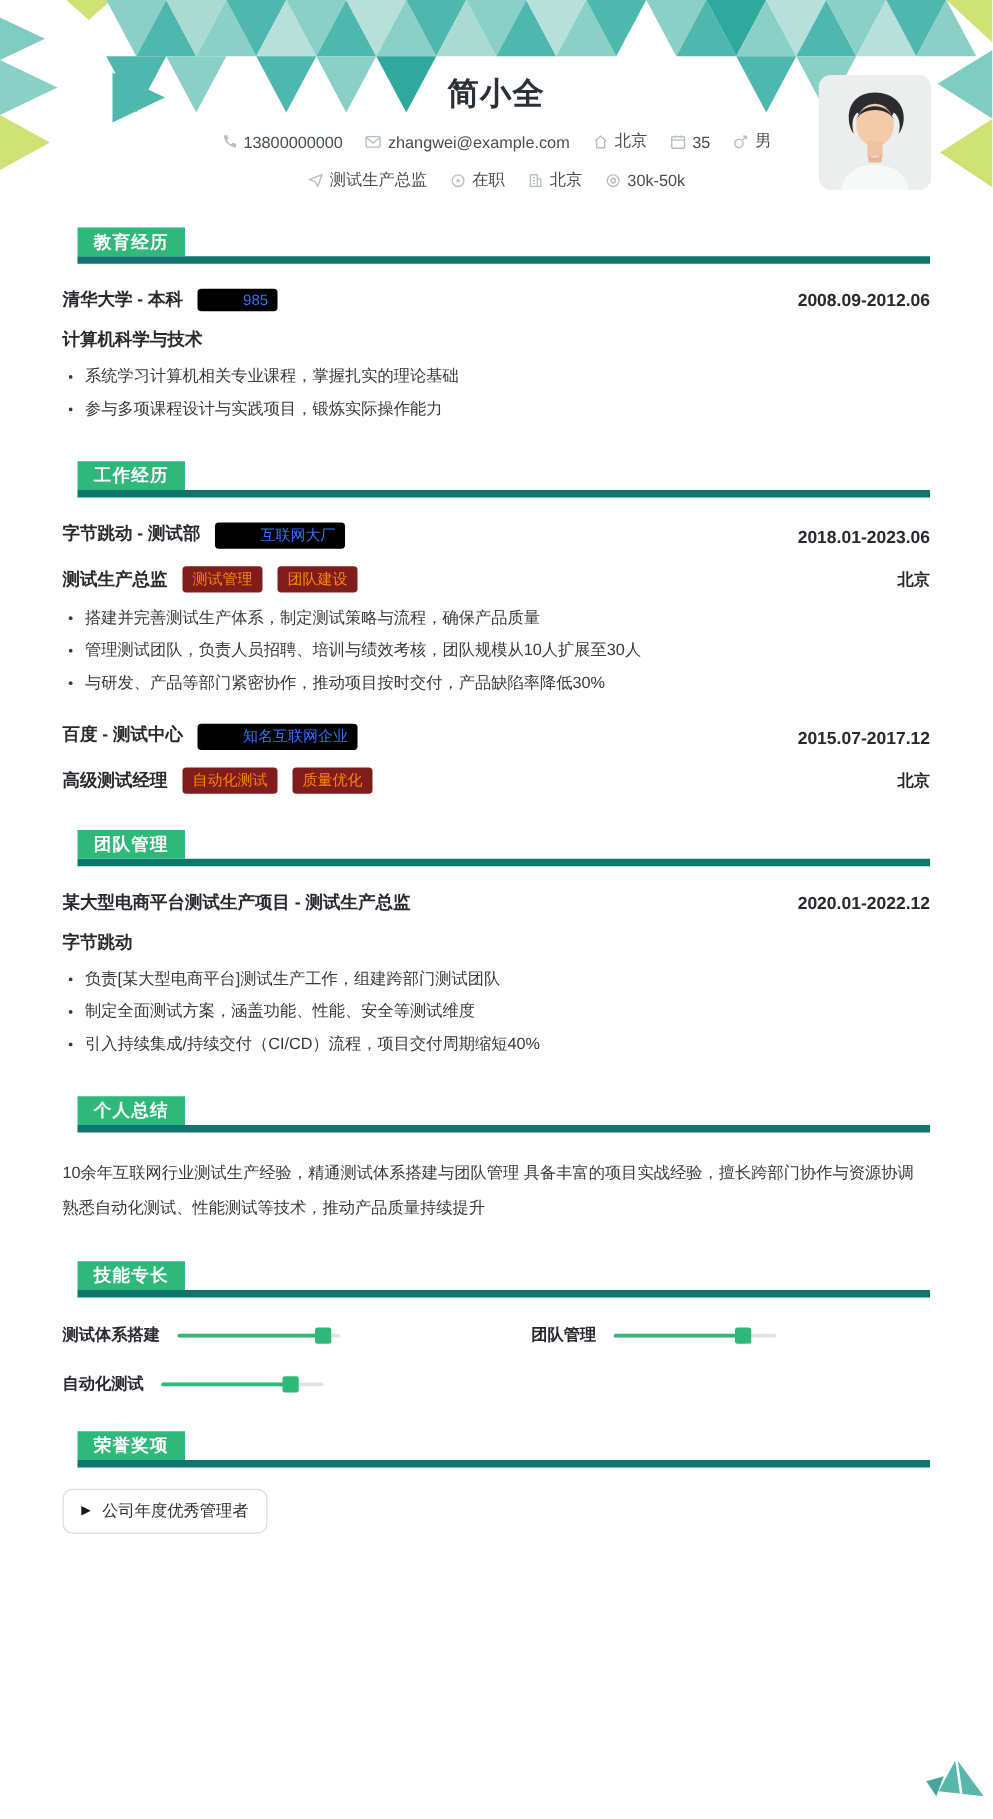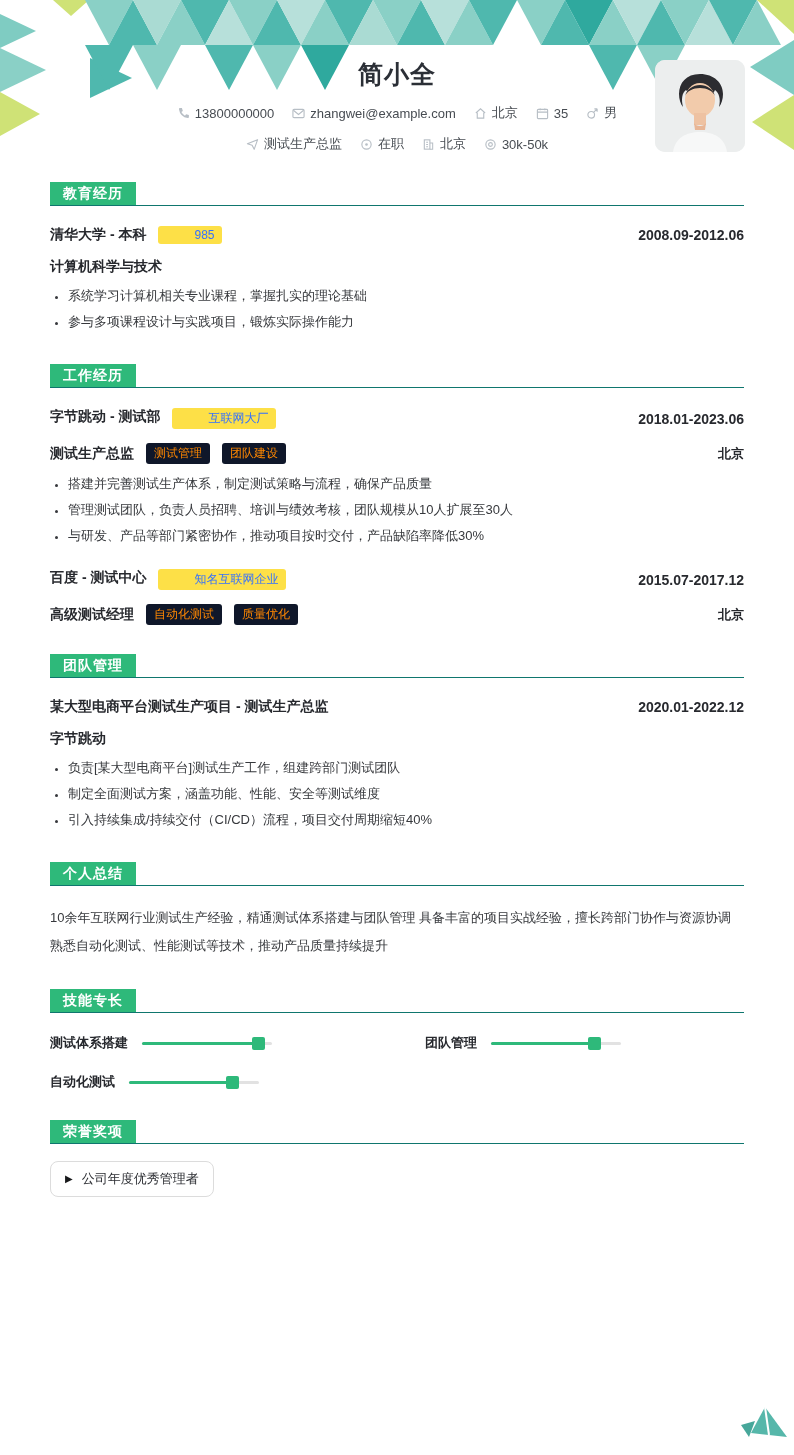--- a/index.html
+++ b/index.html
@@ -20,41 +20,41 @@
   .cicon svg { display:block; }
 
   .photo {
     position:absolute; top:60px; right:49px; width:90px; height:92px;
     border-radius:10px; background:#eceeee; overflow:hidden;
   }
 
   .content { padding:0 50px; position:relative; }
 
   .section { margin-top:29px; }
-  .section-head { border-bottom:1px solid #0f766e; line-height:0; }
+  .section-head { border-bottom:6px solid #0f766e; line-height:0;margin-left:12px; }
   .section-badge {
     position:relative; display:inline-block; background:#2eb97a; color:#fff;
     font-size:14px; font-weight:bold; line-height:23px; padding:0 13px;
     letter-spacing:1px;
   }
   .section-badge::after {
     content:""; position:absolute; right:-5px; bottom:0; width:9px; height:9px;
     background:#a7e3c6; transform:skewX(-14deg); z-index:-1;
   }
 
   .row-split { display:flex; justify-content:space-between; align-items:center; margin-top:20px; }
   .entry-title { font-size:14px; font-weight:bold; color:#27292e; display:flex; }
   .entry-date { font-size:14px; font-weight:bold; color:#27292e; }
   .entry-city { font-size:13px; font-weight:bold; color:#27292e; }
   .sub-row { margin-top:14px; }
   .entry-sub { font-size:14px; font-weight:bold; color:#27292e; display:flex; align-items:center; }
 
   .tag { font-size:12px; font-weight:normal; border-radius:3px; padding:2px 8px; margin-left:12px; }
-  .tag-blue { color:#3370ff; background:#fde047;padding-left:36px; }
-  .tag-orange { color:#ff8800; background:#0f172a; }
+  .tag-blue { color:#3370ff; background:#000000;padding-left:36px; }
+  .tag-orange { color:#ff8800; background:#7f1d1d; }
 
   ul.bullets { margin-top:7px; padding-left:18px; }
   ul.bullets li { font-size:13px; color:#36383c; line-height:26px; }
   ul.bullets li::marker { font-size:11px; }
 
   .major { margin-top:14px; font-size:14px; font-weight:bold; color:#27292e; }
   .summary-text { margin-top:18px; font-size:13px; color:#36383c; line-height:28px; }
 
   .skills-grid { display:grid; grid-template-columns:1fr 1fr; column-gap:56px; row-gap:21px; margin-top:21px; }
   .skill-item { display:flex; align-items:center; gap:14px; }

